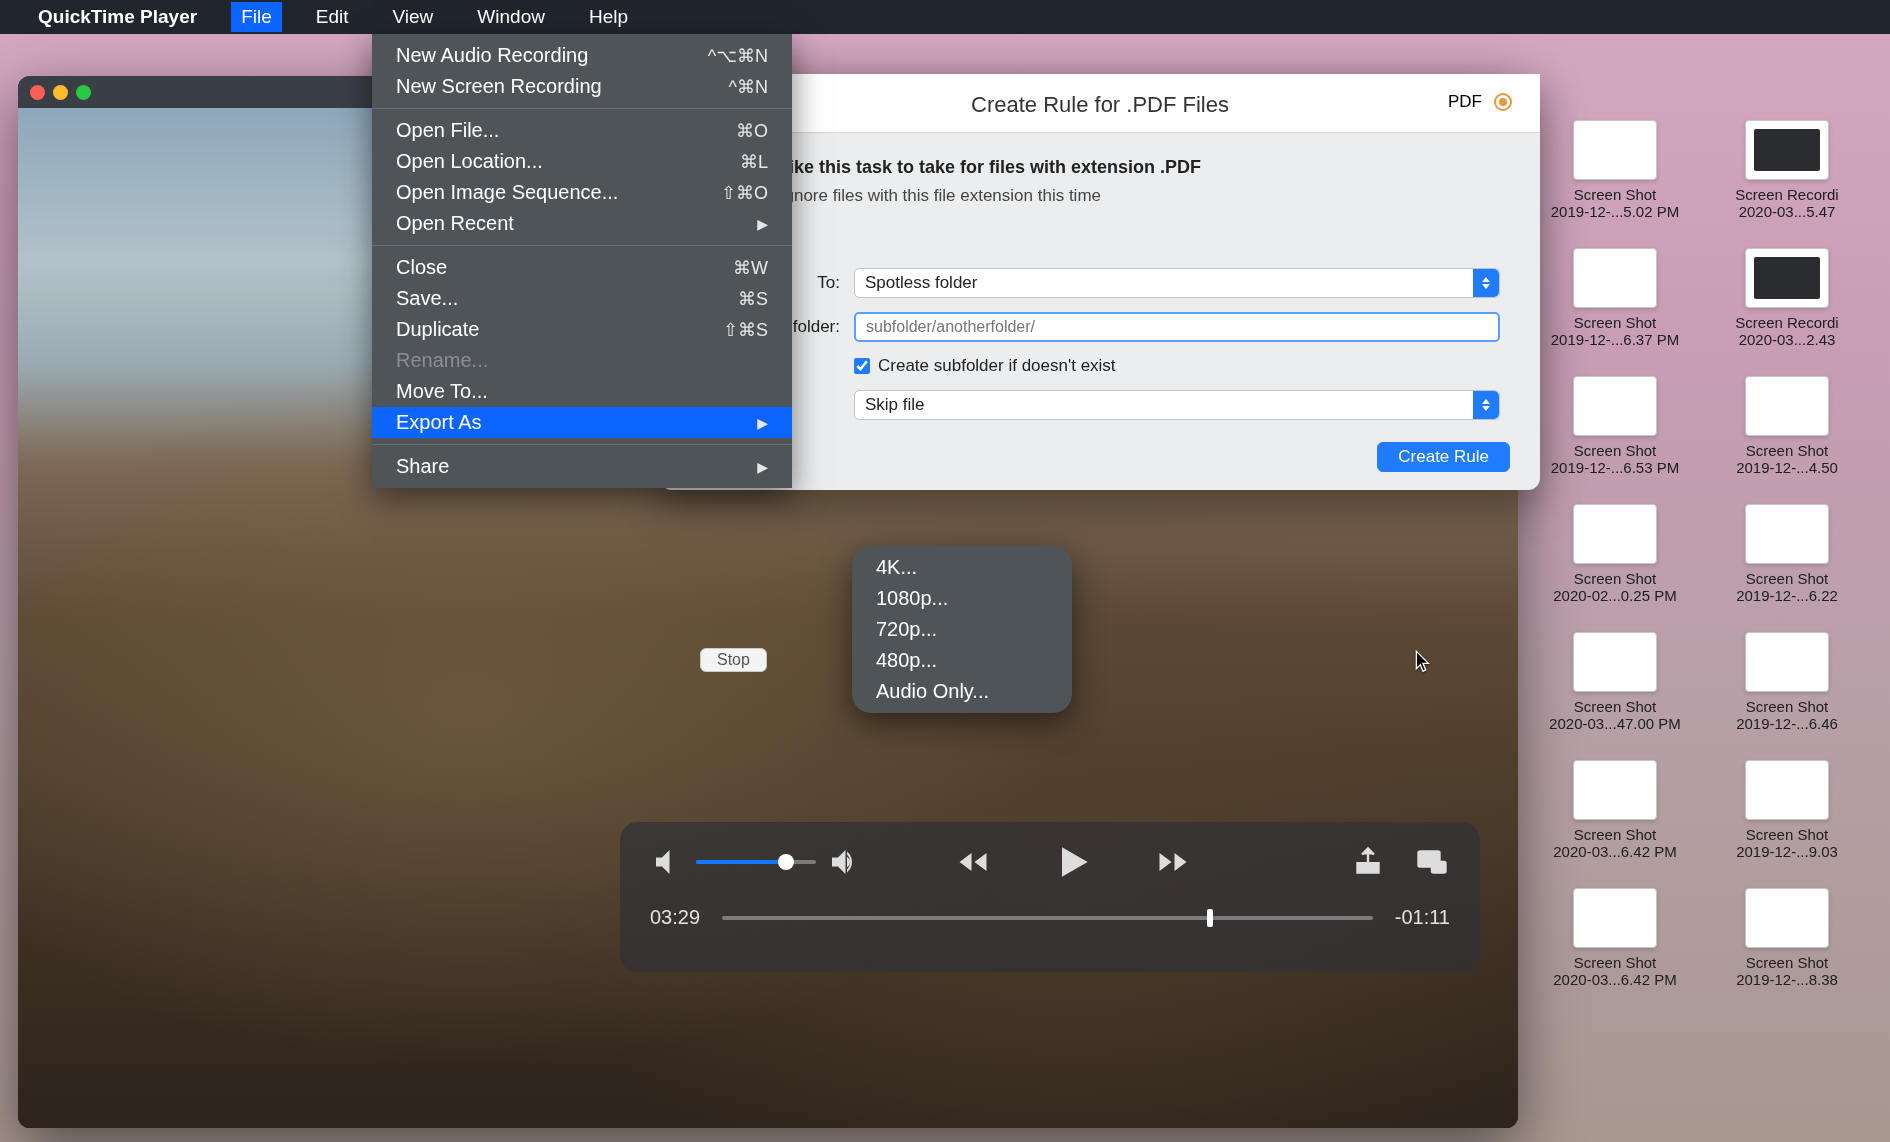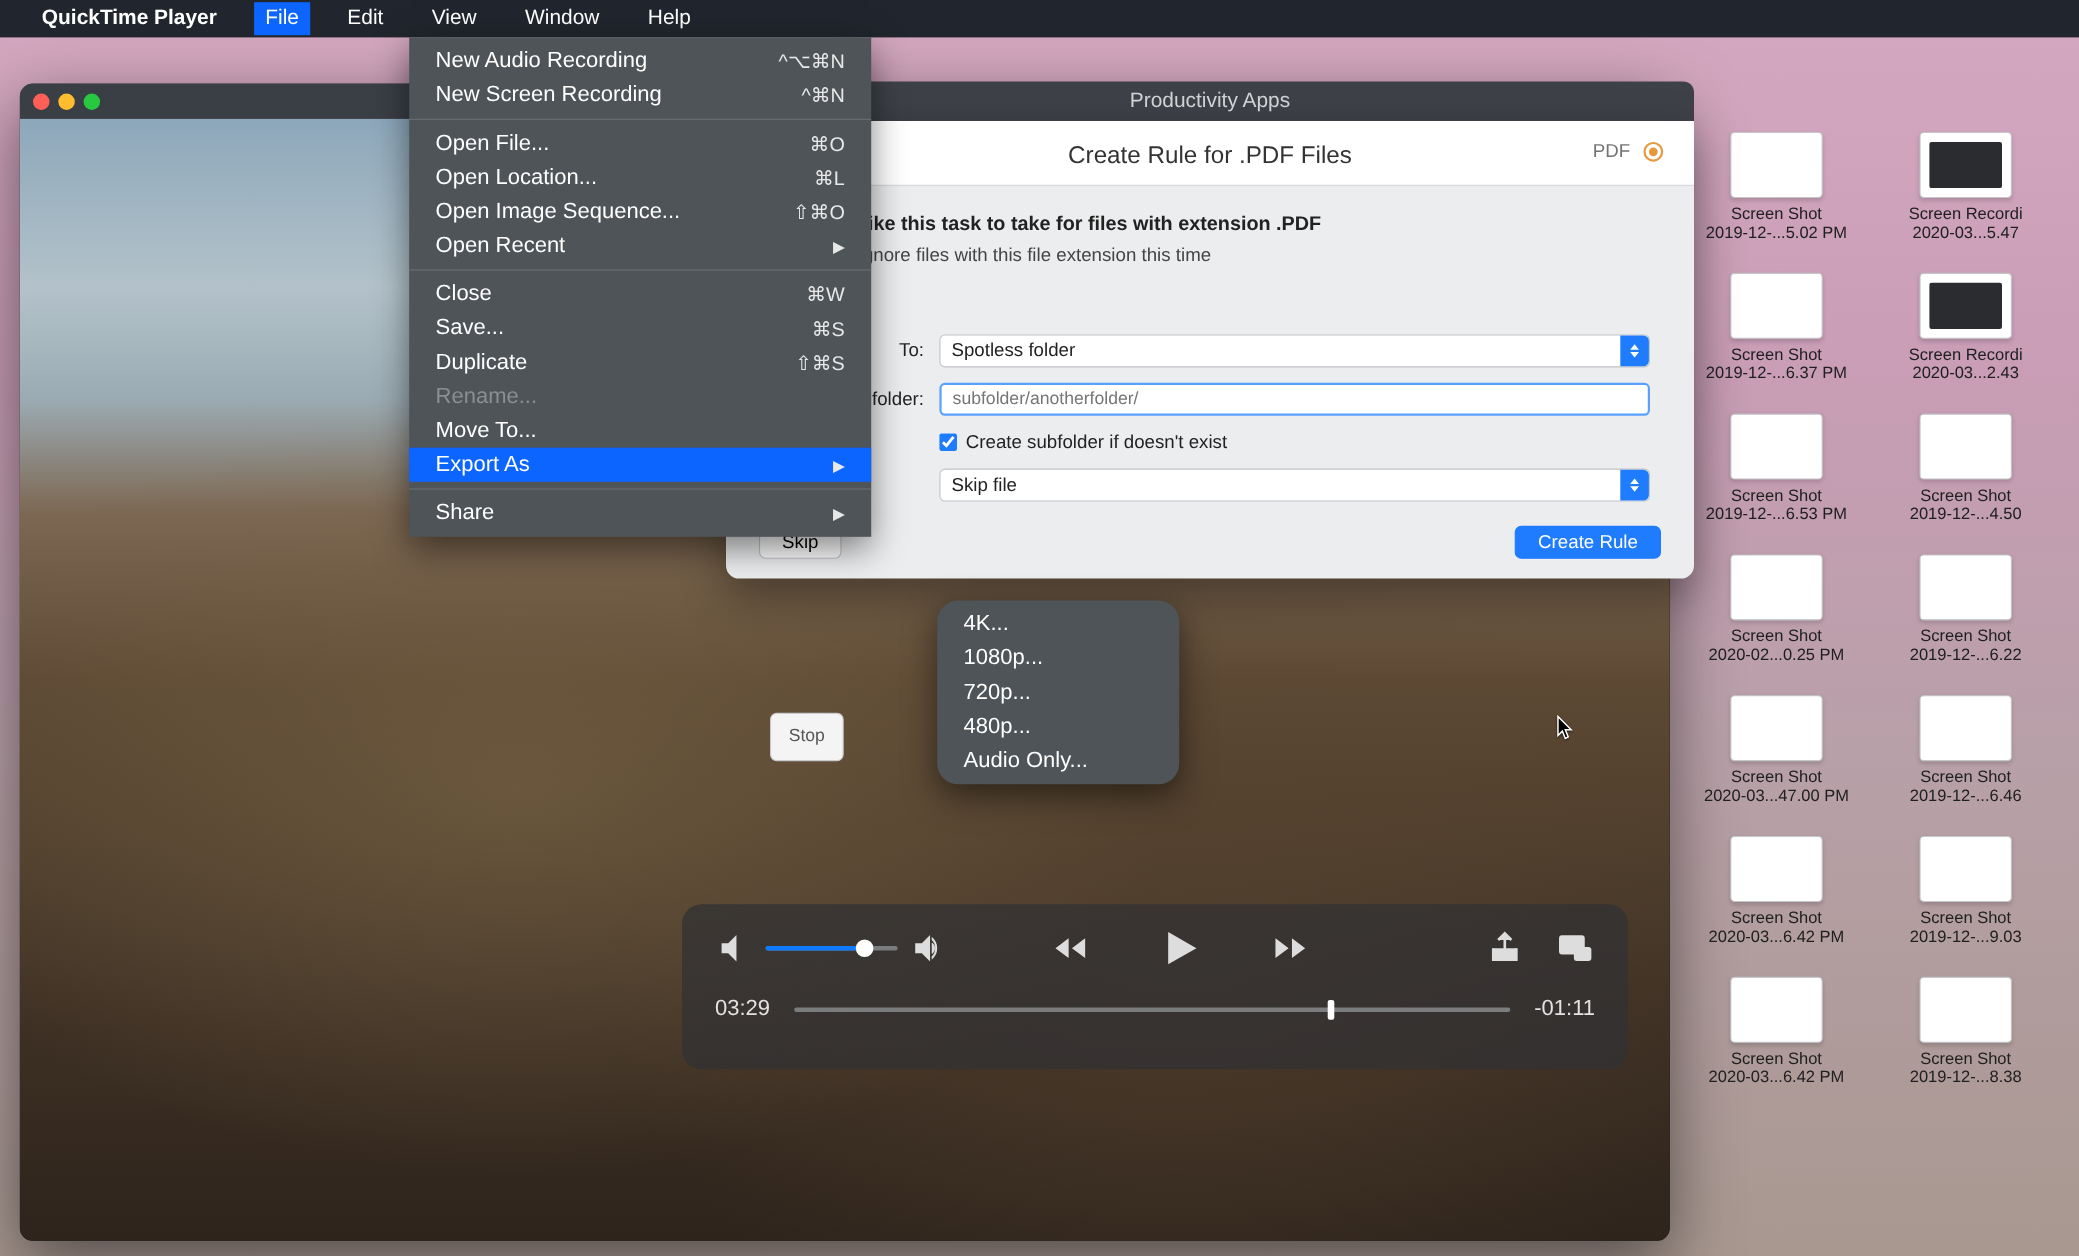--- a/index.html
+++ b/index.html
@@ -48,39 +48,39 @@
 .hud .right-icons { display:flex; gap:28px; margin-left:auto; }
 .hud .bottom { display:flex; align-items:center; gap:22px; margin-top:22px; font-size:20px; color:#e2e2e2; }
 .hud .progress { flex:1; height:4px; background:#7a7c7e; border-radius:2px; position:relative; }
 .hud .pknob { position:absolute; left:75%; top:50%; width:6px; height:18px; background:#fff; border-radius:2px; transform:translate(-50%,-50%); }
 
 
 .prod-window { position:absolute; top:74px; left:660px; width:880px; z-index:55; }
 .prod-title { height:36px; background:#3e4248; color:#d0d2d4; display:flex; align-items:center; justify-content:center; font-size:19px; border-radius:10px 10px 0 0; }
 .prod-body { background:#ecedee; border-radius:0 0 12px 12px; box-shadow:0 15px 40px rgba(0,0,0,.35); padding:0 0 18px 0; overflow:hidden; }
 .prod-header { background:#fff; text-align:center; padding:18px 0 14px 0; font-size:22px; color:#333; border-bottom:1px solid #d4d6d8; position:relative; }
-.prod-header .pdf-badge { position:absolute; right:28px; top:18px; font-size:17px; color:#737373; display:flex; align-items:center; gap:12px; }
+.prod-header .pdf-badge { position:absolute; right:28px; top:18px; font-size:17px; color:#000000; display:flex; align-items:center; gap:12px; }
 .prod-header .radio { width:18px; height:18px; border:2px solid #e39a3e; border-radius:50%; display:inline-flex; align-items:center; justify-content:center; }
 .prod-header .radio::after{content:"";width:8px;height:8px;background:#e39a3e;border-radius:50%;}
 .prod-question { padding:24px 30px 8px 30px; font-weight:600; font-size:18px; color:#222; }
 .prod-sub { padding:0 30px; font-size:17px; color:#444; }
 .prod-form { padding:18px 40px 0 40px; display:grid; grid-template-columns:140px 1fr; gap:14px 14px; align-items:center; font-size:17px; color:#222; }
 .prod-form label { text-align:right; }
 .mac-select { position:relative; height:30px; background:#fff; border:1px solid #c0c4c8; border-radius:5px; display:flex; align-items:center; padding:0 36px 0 10px; }
 .mac-select .cap { position:absolute; right:0; top:0; bottom:0; width:26px; background:#1f7cff; border-radius:0 5px 5px 0; display:flex; flex-direction:column; align-items:center; justify-content:center; }
 .mac-select .cap::before,.mac-select .cap::after{content:"";width:0;height:0;border-left:4px solid transparent;border-right:4px solid transparent;}
 .mac-select .cap::before{border-bottom:5px solid #fff;margin-bottom:2px;}
 .mac-select .cap::after{border-top:5px solid #fff;}
 .mac-input { height:30px; border:2px solid #5aa1ff; border-radius:5px; padding:0 10px; font-size:16px; color:#9a9a9a; background:#fff; outline:none; width:100%; }
 .check-row { display:flex; align-items:center; gap:8px; grid-column:2; }
 .check-row input { width:16px; height:16px; accent-color:#1f7cff; }
 .prod-buttons { display:flex; justify-content:space-between; gap:14px; padding:22px 30px 0 30px; }
 .btn { height:30px; padding:0 20px; border-radius:6px; border:1px solid #c0c4c8; background:#fff; font-size:17px; cursor:pointer; }
 .btn.primary { background:#1f7cff; color:#fff; border-color:#1f7cff; }
-.stop-chip { position:absolute; left:700px; top:648px; z-index:40; background:#f4f4f4; border:1px solid #c8cacd; border-radius:6px; padding:12px 16px; font-size:16px; color:#555; }
+.stop-chip { position:absolute; left:700px; top:648px; z-index:40; background:#f4f4f4; border:1px solid #c8cacd; border-radius:6px; padding:2px 16px; font-size:16px; color:#555; }
 
 
 .desk { position:absolute; top:120px; right:10px; width:340px; display:grid; grid-template-columns:1fr 1fr; gap:28px 4px; }
 .file { width:150px; text-align:center; font-size:15px; color:#202020; }
 .thumb { width:84px; height:60px; margin:0 auto 6px auto; background:#fff; border:1px solid #c4c6c9; border-radius:4px; box-shadow:0 2px 4px rgba(0,0,0,.15); position:relative;}
 .thumb.vid::after{content:"";position:absolute;inset:8px;background:#2a2c30;border-radius:2px;}
 .file .l1{display:block;background:rgba(255,255,255,.0);}
 .file .l2{display:block;}
 
 
@@ -147,21 +147,20 @@
   <div class="bottom">
     <span>03:29</span>
     <div class="progress">
         <div class="pknob"></div>
       </div>
     <span>-01:11</span>
   </div>
 </div>
 
 <div class="prod-window">
-  <div class="prod-title">Productivity Apps</div>
   <div class="prod-body">
     <div class="prod-header">
       <span>Create Rule for .PDF Files</span>
       <span class="pdf-badge">
         <span>PDF</span>
         <span class="radio"></span>
       </span>
     </div>
     <div class="prod-question">would you like this task to take for files with extension .PDF</div>
     <div class="prod-sub">ress skip to ignore files with this file extension this time</div>

